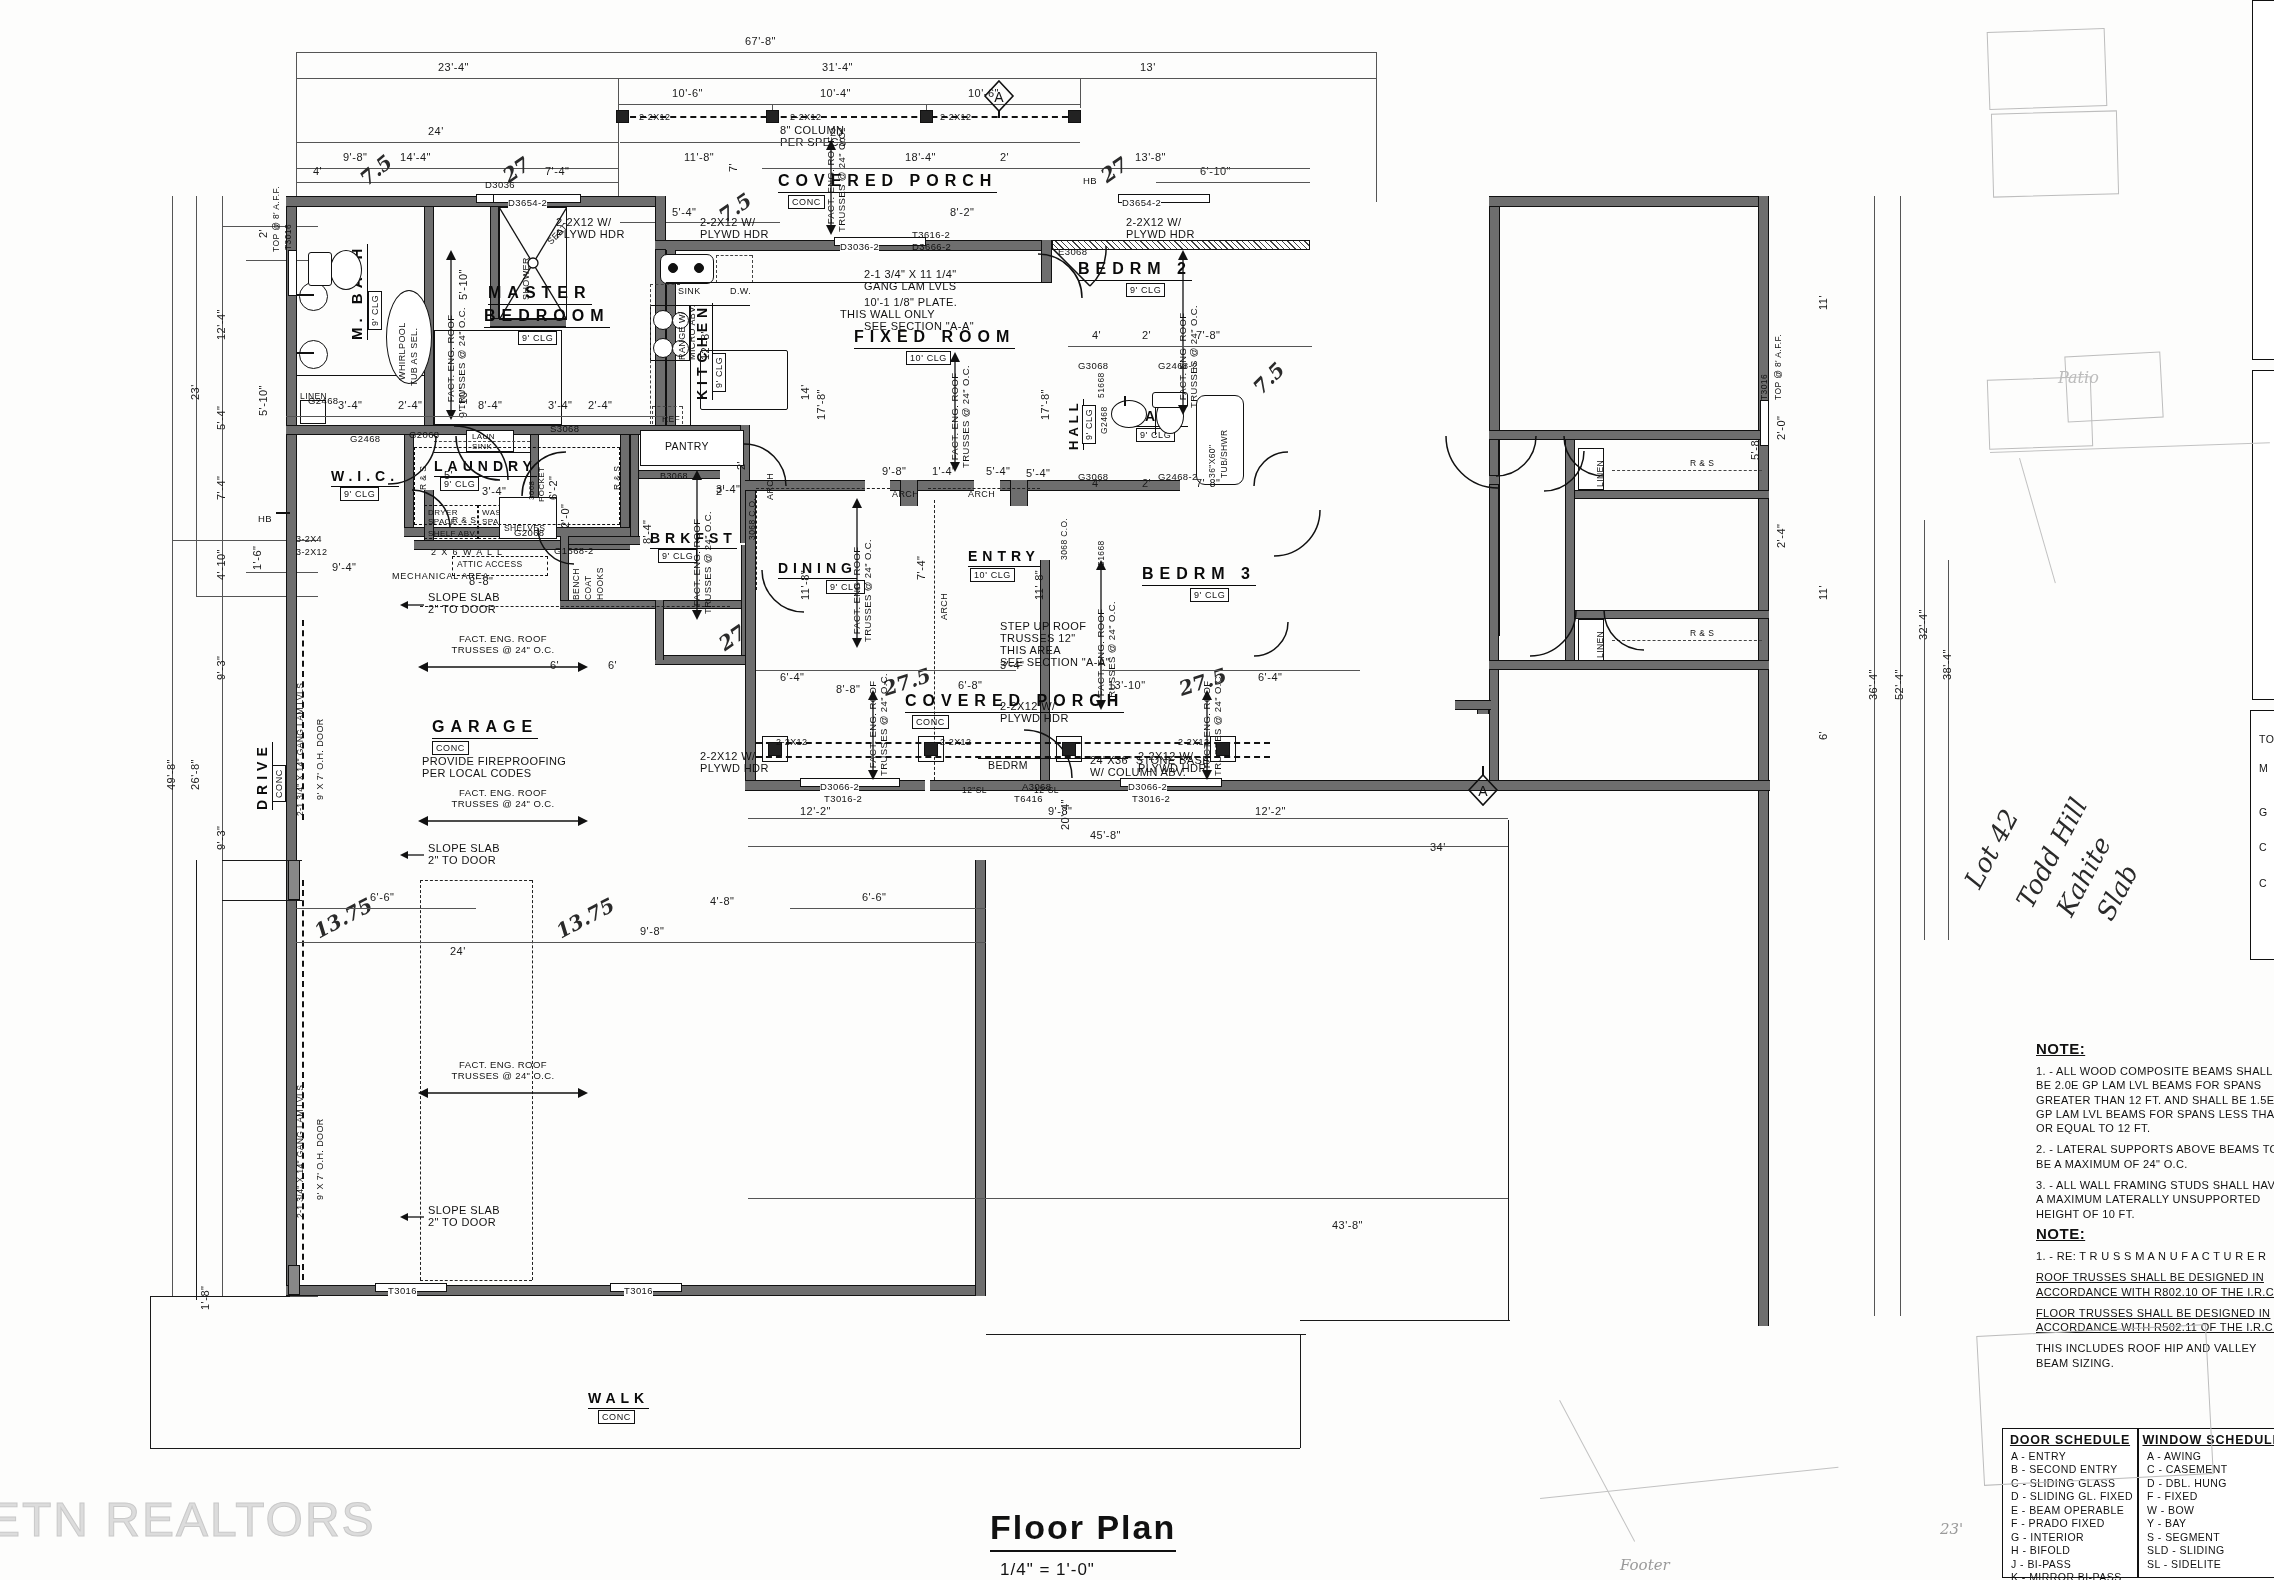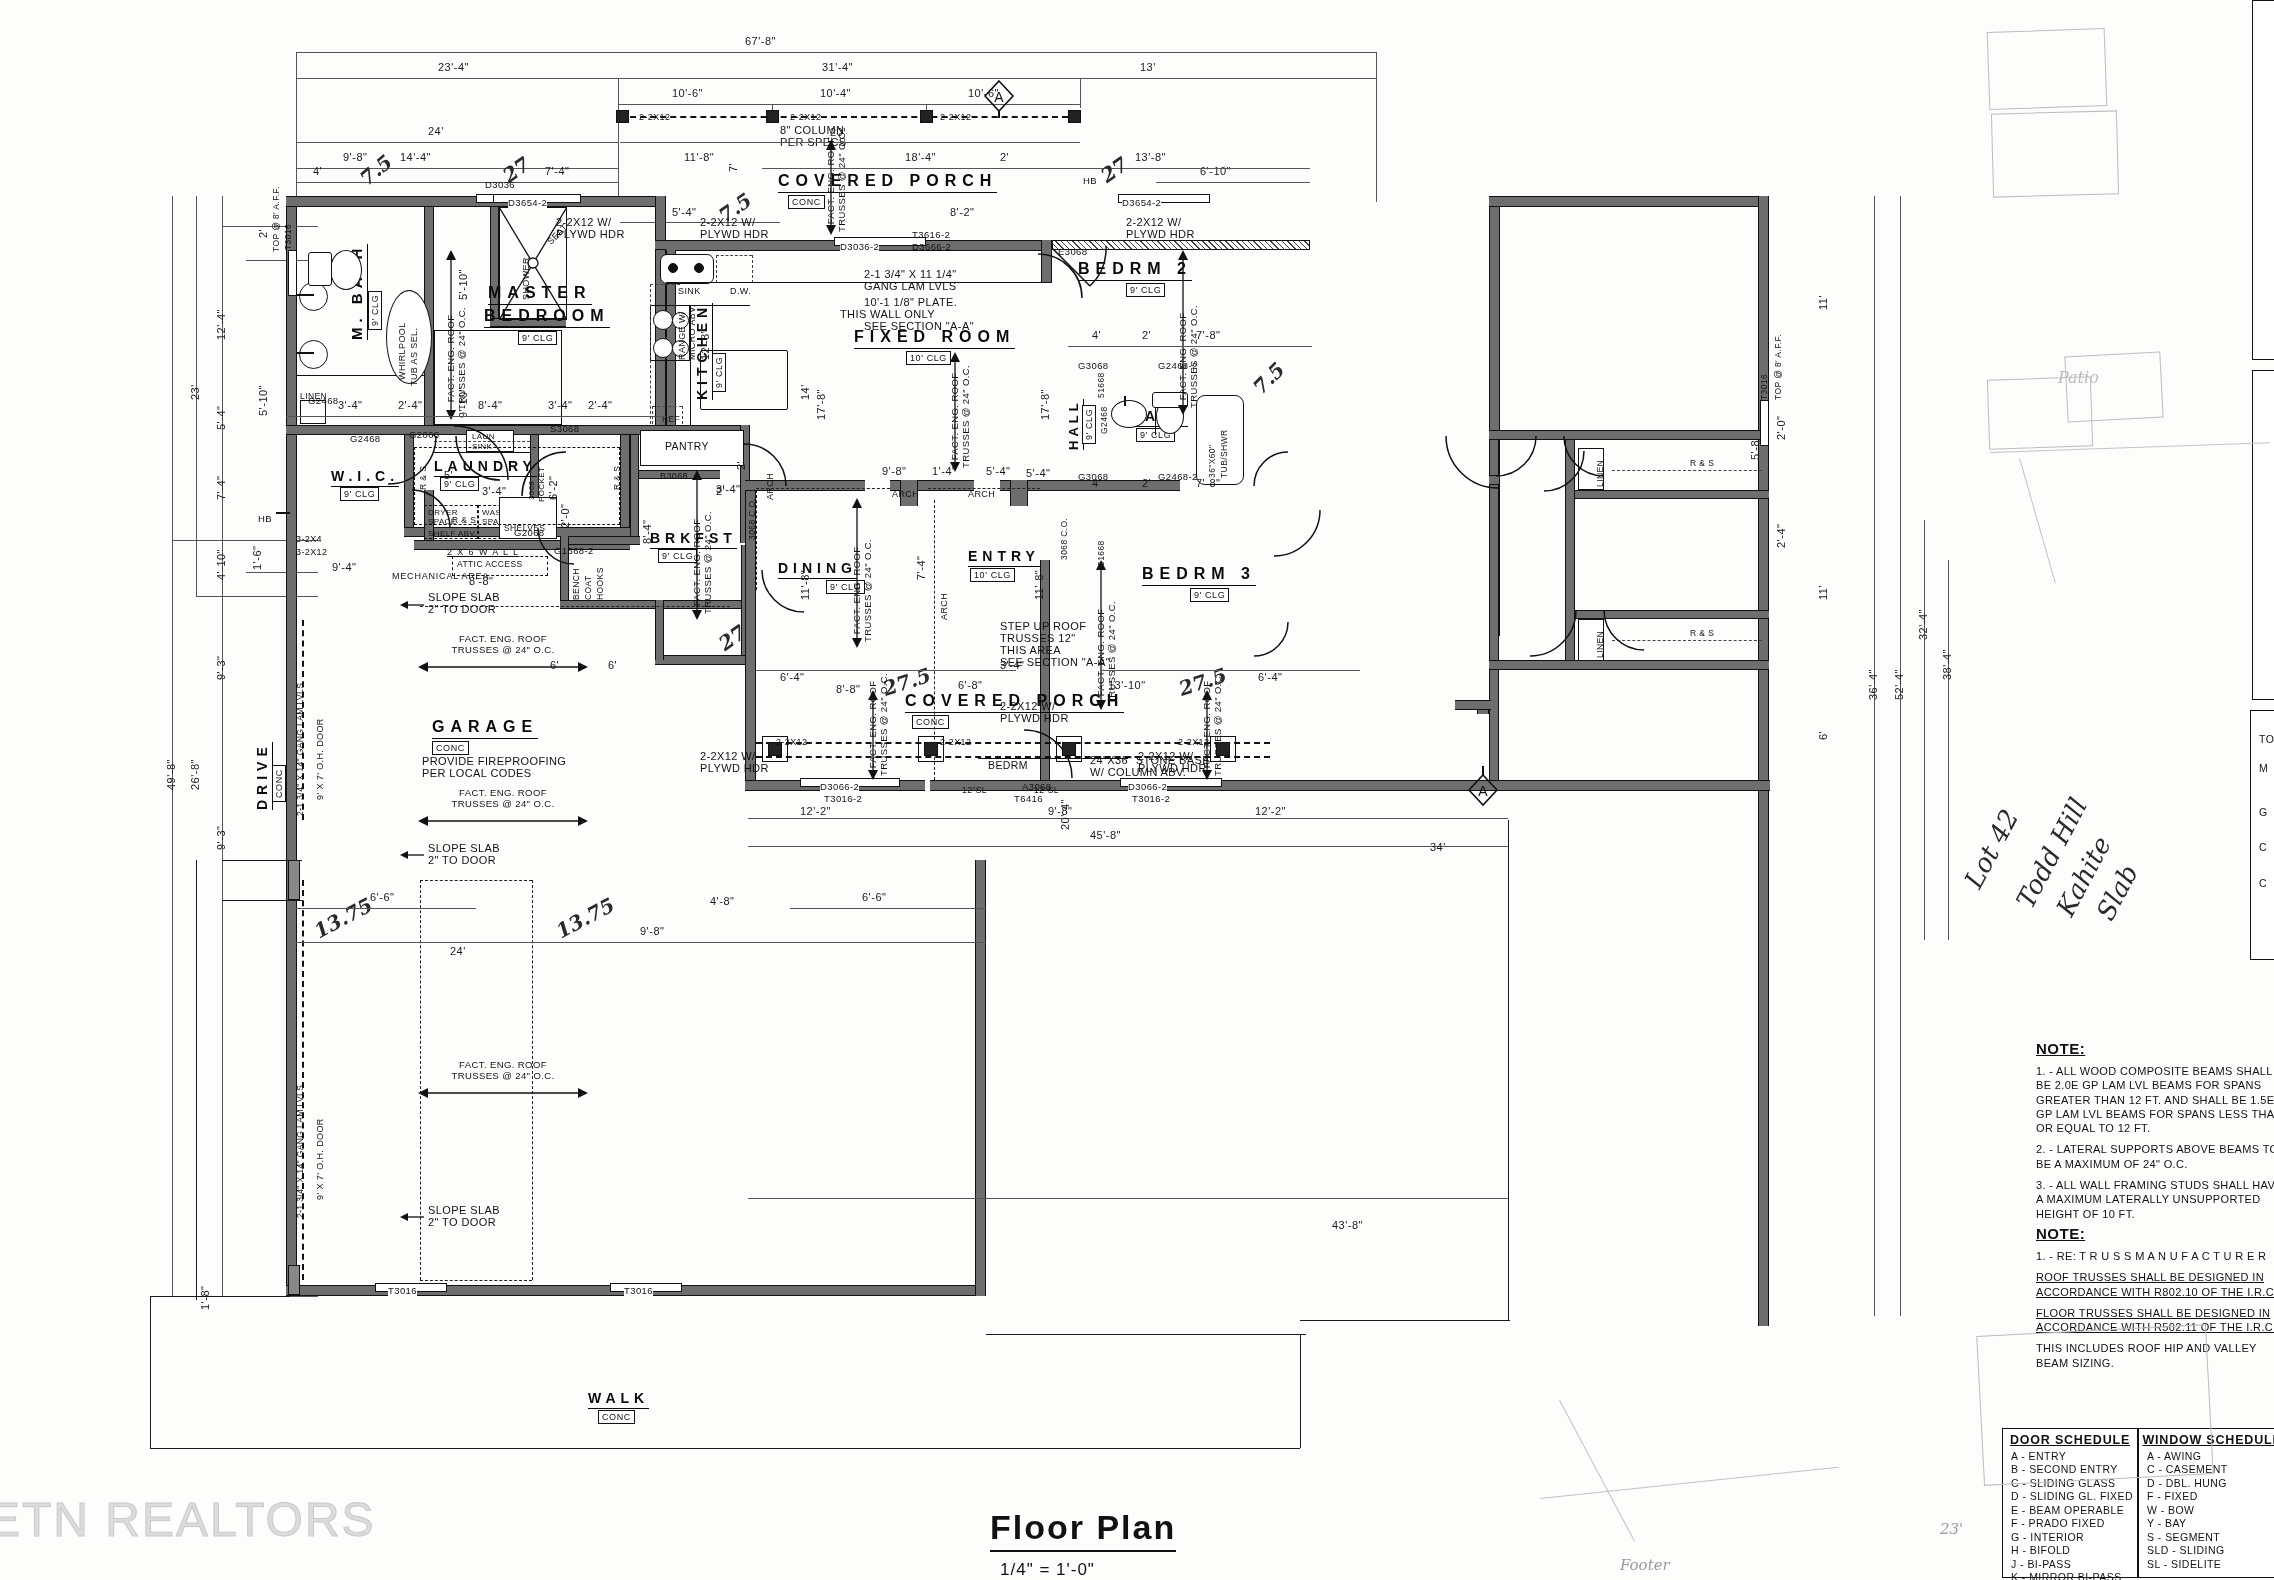--- a/index.html
+++ b/index.html
@@ -426,21 +426,21 @@
   <div class="box" style="left:434px;top:435px;width:96px;height:18px;border-top:none;border-left:none;border-right:none;"></div>
   <div class="box" style="left:424px;top:505px;width:54px;height:34px;border-style:dashed;border-width:1.2px;"></div>
   <div class="box" style="left:478px;top:505px;width:54px;height:34px;border-style:dashed;border-width:1.2px;"></div>
   <div class="t tag" style="left:428px;top:509px;font-size:8px;">DRYER</div>
   <div class="t tag" style="left:428px;top:518px;font-size:8px;">SPACE</div>
   <div class="t tag" style="left:482px;top:509px;font-size:8px;">WASHER</div>
   <div class="t tag" style="left:482px;top:518px;font-size:8px;">SPACE</div>
   <div class="t tag" style="left:428px;top:530px;font-size:8px;">SHELF ABV.</div>
   <div class="boxw" style="left:499px;top:497px;width:58px;height:42px;"></div>
   <div class="t tag" style="left:504px;top:524px;font-size:8.5px;">SHELVES</div>
-  <div class="t tag" style="left:447px;top:548px;letter-spacing:1.4px;font-size:9px;text-decoration:underline;">2 X 6  W A L L</div>
+  <div class="t tag" style="left:431px;top:548px;letter-spacing:1.4px;font-size:9px;">2 X 6  W A L L</div>
   <div class="box" style="left:452px;top:556px;width:96px;height:20px;border-style:dashed;border-width:1.2px;"></div>
   <div class="t tag" style="left:457px;top:560px;font-size:8.5px;">ATTIC ACCESS</div>
   <div class="t dim" style="left:469px;top:576px;">8'-8"</div>
   <div class="t tagv" style="left:538px;top:502px;font-size:8px;">POCKET</div>
   <div class="t tagv" style="left:528px;top:500px;font-size:8px;">3068</div>
 
   <div class="box" style="left:414px;top:447px;width:206px;height:78px;border-style:dashed;border-width:1.1px;"></div>
   <div class="t tagv" style="left:419px;top:490px;font-size:8.5px;">R &amp; S</div>
   <div class="t tagv" style="left:613px;top:490px;font-size:8.5px;">R &amp; S</div>
   <div class="t tag" style="left:452px;top:516px;font-size:8.5px;">R &amp; S</div>

